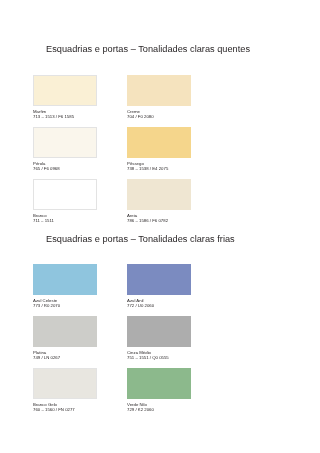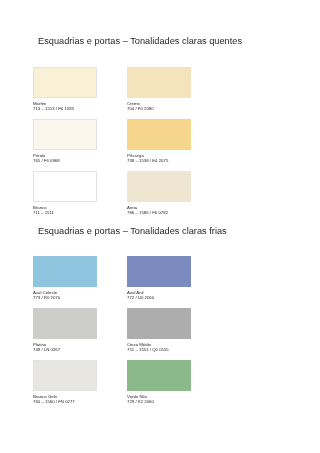--- a/index.html
+++ b/index.html
@@ -24,21 +24,21 @@
   }
   .section {
     position: absolute;
     left: 0;
     width: 320px;
   }
   #section-warm { top: 0; }
   #section-cool { top: 196px; }
 
   .section-title {
-    margin: 8px;
+    margin: 16px;
     padding: 0 0 0 30px;
     font-size: 9.2px;
     font-weight: 400;
     line-height: 11px;
     letter-spacing: 0.02px;
     color: #231f20;
     white-space: nowrap;
   }
   #section-warm .section-title { padding-top: 28px; }
   #section-cool .section-title { padding-top: 22px; }

